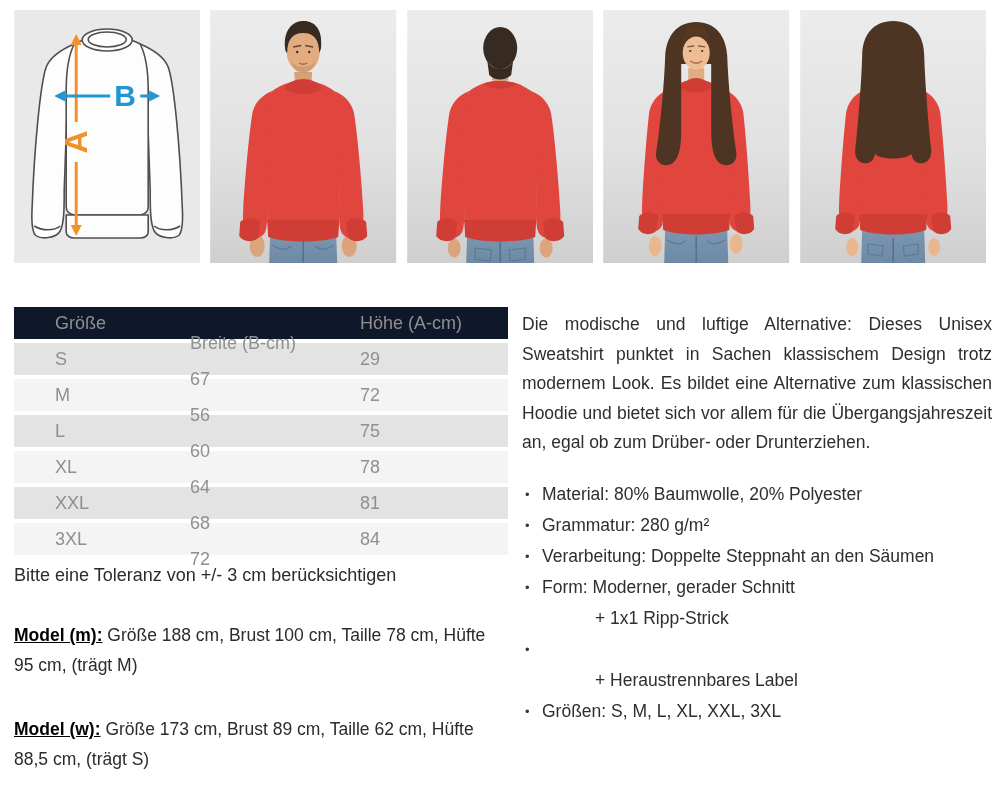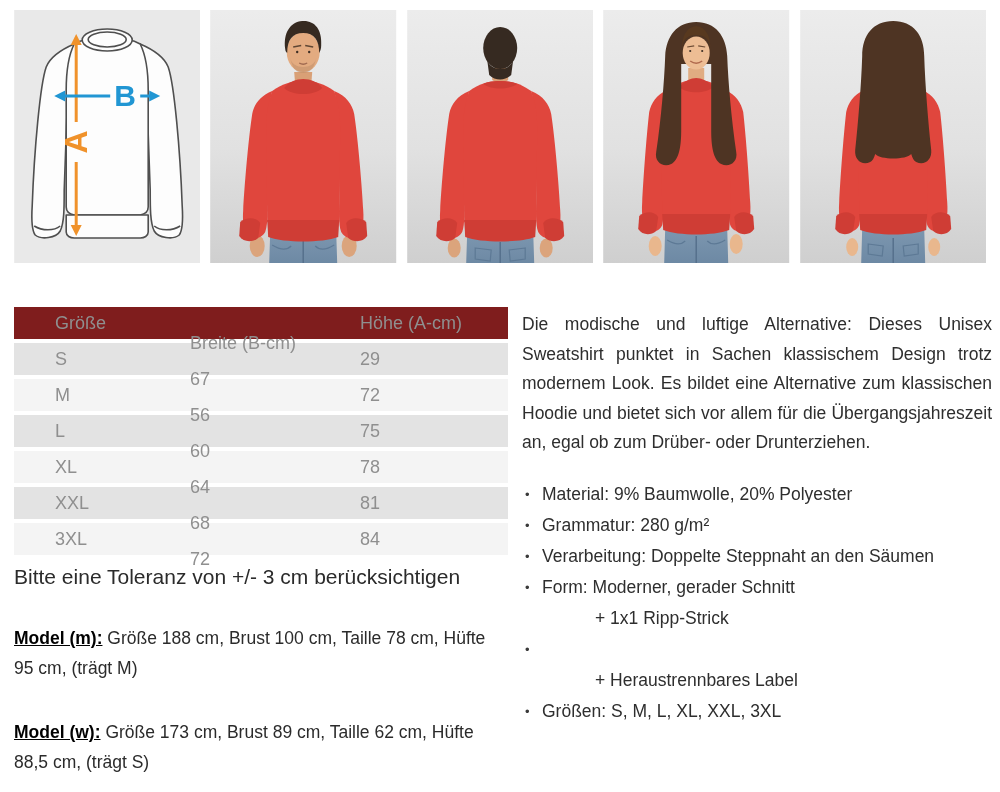--- a/index.html
+++ b/index.html
@@ -12,28 +12,28 @@
   .tile svg{display:block;width:100%;height:100%;}
 
   
   .content{position:absolute;left:14px;top:307px;width:978px;display:flex;}
   .left-col{width:494px;flex:0 0 494px;}
   .right-col{margin-left:14px;width:470px;flex:0 0 470px;}
 
   
   .size-table{width:494px;}
   .t-row{display:flex;align-items:center;height:32px;margin-bottom:4px;font-size:18px;color:#8f8f8f;}
-  .t-head{background:#7f1d1d;justify-content:space-between;}
+  .t-head{background:#0f172a;justify-content:space-between;}
   .r-dark{background:#e3e3e3;}
   .r-light{background:#f4f4f4;}
   .c1{margin-left:41px;width:135px;}
   .c2{width:170px;margin-top:40px;}
   .c3{flex:1;}
 
-  .tolerance{margin:10px 0 0 0;font-size:21px;color:#2b2b2b;}
+  .tolerance{margin:10px 0 0 0;font-size:18px;color:#2b2b2b;}
   .model-line{margin:34px 0 0 0;font-size:17.5px;line-height:30px;color:#2b2b2b;max-width:480px;}
   .model-line b{font-weight:bold;color:#000000;text-decoration:underline;}
 
   .desc{margin:3px 0 0 0;font-size:17.5px;line-height:29.5px;text-align:justify;color:#2e2e2e;}
   .features{list-style:none;margin:21px 0 0 0;padding:0;font-size:17.5px;color:#2e2e2e;}
   .features li{display:flex;line-height:31px;}
   .features .bullet{width:17px;flex:0 0 17px;font-size:13px;color:#3a3a3a;padding-left:3px;}
   .features li.cont{padding-left:73px;}
 </style>
 </head>
@@ -256,21 +256,21 @@
 
       <p class="model-line"><b>Model (w):</b><span> Größe 173 cm, Brust 89 cm, Taille 62 cm, Hüfte 88,5 cm, (trägt S)</span></p>
     </div>
 
     <div class="right-col">
       <p class="desc">Die modische und luftige Alternative: Dieses Unisex Sweatshirt punktet in Sachen klassischem Design trotz modernem Look. Es bildet eine Alternative zum klassischen Hoodie und bietet sich vor allem für die Übergangsjahreszeit an, egal ob zum Drüber- oder Drunterziehen.</p>
 
       <ul class="features">
         <li>
             <span class="bullet">•</span>
-            <span>Material: 9% Baumwolle, 20% Polyester</span>
+            <span>Material: 80% Baumwolle, 20% Polyester</span>
           </li>
         <li>
             <span class="bullet">•</span>
             <span>Grammatur: 280 g/m²</span>
           </li>
         <li>
             <span class="bullet">•</span>
             <span>Verarbeitung: Doppelte Steppnaht an den Säumen</span>
           </li>
         <li>

